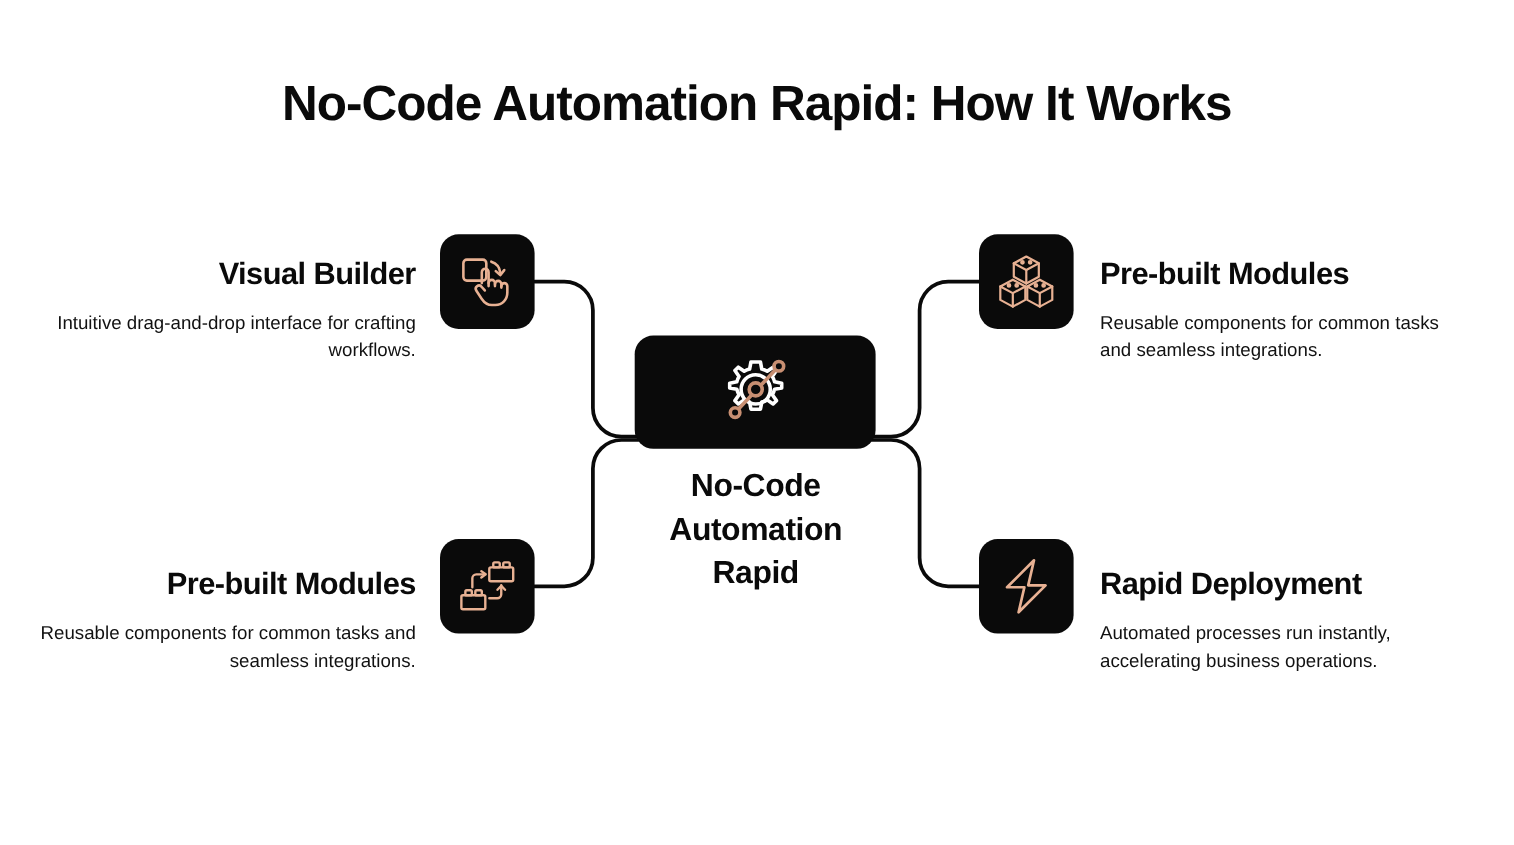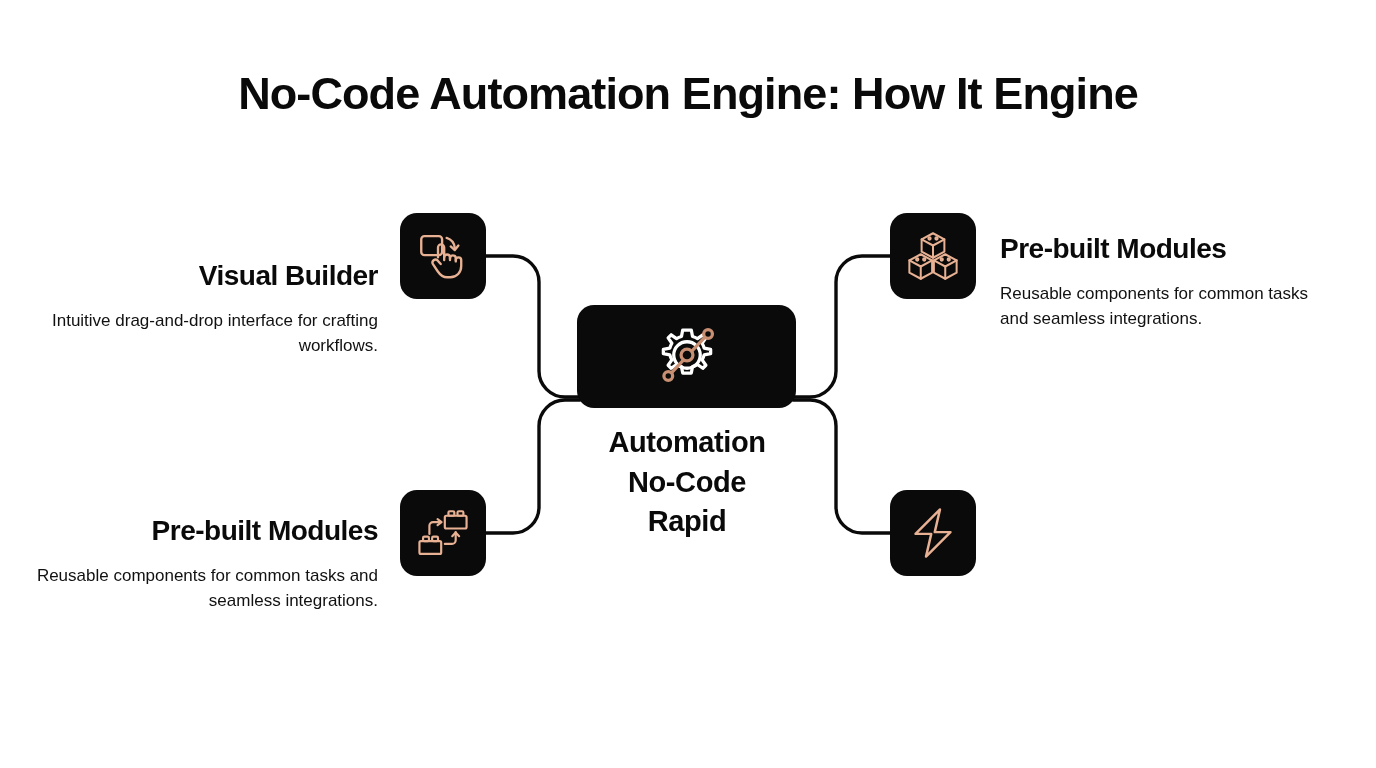--- a/index.html
+++ b/index.html
@@ -74,31 +74,31 @@
   .block .body {
     margin-top:16px;
     font-size:17px;
     font-weight:400;
     line-height:1.47;
     color:#111111;
   }
   .block.left { text-align:right; }
   .block.right { text-align:left; }
 
-  .b-tl { left:33px;  top:232px;  width:345px;margin-top:27px; }
+  .b-tl { left:33px;  top:232px;  width:345px; }
   .b-bl { left:18px;  top:514px;  width:360px; }
   .b-tr { left:1000px; top:232px; width:340px; }
   .b-br { left:1000px; top:514px; width:340px; }
 </style>
 </head>
 <body>
 
 <div id="stage">
 
-  <div class="title">No-Code Automation Engine: How It Engine</div>
+  <div class="title">No-Code Automation Rapid: How It Works</div>
 
   <svg id="connectors" viewBox="0 0 1376 768" fill="none">
 
     <path d="M486 256 H 513 a26 26 0 0 1 26 26 V 371 a26 26 0 0 0 26 26 H 580" stroke="#0a0a0a" stroke-width="3.4" fill="none" stroke-linecap="round"></path>
 
     <path d="M486 533 H 513 a26 26 0 0 0 26 -26 V 426 a26 26 0 0 1 26 -26 H 580" stroke="#0a0a0a" stroke-width="3.4" fill="none" stroke-linecap="round"></path>
 
     <path d="M793 397 H 810 a26 26 0 0 0 26 -26 V 282 a26 26 0 0 1 26 -26 H 890" stroke="#0a0a0a" stroke-width="3.4" fill="none" stroke-linecap="round"></path>
 
     <path d="M793 400 H 810 a26 26 0 0 1 26 26 V 507 a26 26 0 0 0 26 26 H 890" stroke="#0a0a0a" stroke-width="3.4" fill="none" stroke-linecap="round"></path>
@@ -121,22 +121,22 @@
 
         <line x1="27" y1="76" x2="76" y2="24" stroke="#c88f72" stroke-width="4.2" stroke-linecap="round"></line>
         <circle cx="26" cy="77" r="5.6" stroke="#c88f72" stroke-width="4.2" fill="#0a0a0a"></circle>
         <circle cx="77" cy="23" r="5.6" stroke="#c88f72" stroke-width="4.2" fill="#0a0a0a"></circle>
         <circle cx="50" cy="50" r="7.6" stroke="#c88f72" stroke-width="4.2" fill="#0a0a0a"></circle>
       </svg>
     </span>
   </div>
 
   <div class="hub-label">
+    <div>No-Code</div>
     <div>Automation</div>
-    <div>No-Code</div>
     <div>Rapid</div>
   </div>
 
   <div class="tile" style="left:400px; top:213px;">
     <span>
       <svg width="58" height="58" viewBox="0 0 64 64" fill="none" stroke="#e8b193" stroke-width="2.6" stroke-linecap="round" stroke-linejoin="round">
         <rect x="8" y="10" width="23" height="21" rx="3.5"></rect>
         <path d="M36 12 a13 13 0 0 1 9 11"></path>
         <path d="M40.5 21.5 L45 25.5 L49 20.5"></path>
         <path d="M26.5 33.5 V22.5 a3.4 3.4 0 0 1 6.8 0 V36.5"></path>
@@ -211,14 +211,18 @@
   </div>
 
   <div class="tile" style="left:890px; top:490px;">
     <span>
       <svg width="56" height="56" viewBox="0 0 64 64" fill="none" stroke="#e8b193" stroke-width="2.8" stroke-linecap="round" stroke-linejoin="round">
         <path d="M40 5 L12 33 H30 L24 59 L52 31 H34 Z"></path>
       </svg>
     </span>
   </div>
 
+  <div class="block right b-br">
+    <div class="heading">Rapid Deployment</div>
+    <div class="body">Automated processes run instantly, accelerating business operations.</div>
+  </div>
 
 </div>
 
 </body></html>

